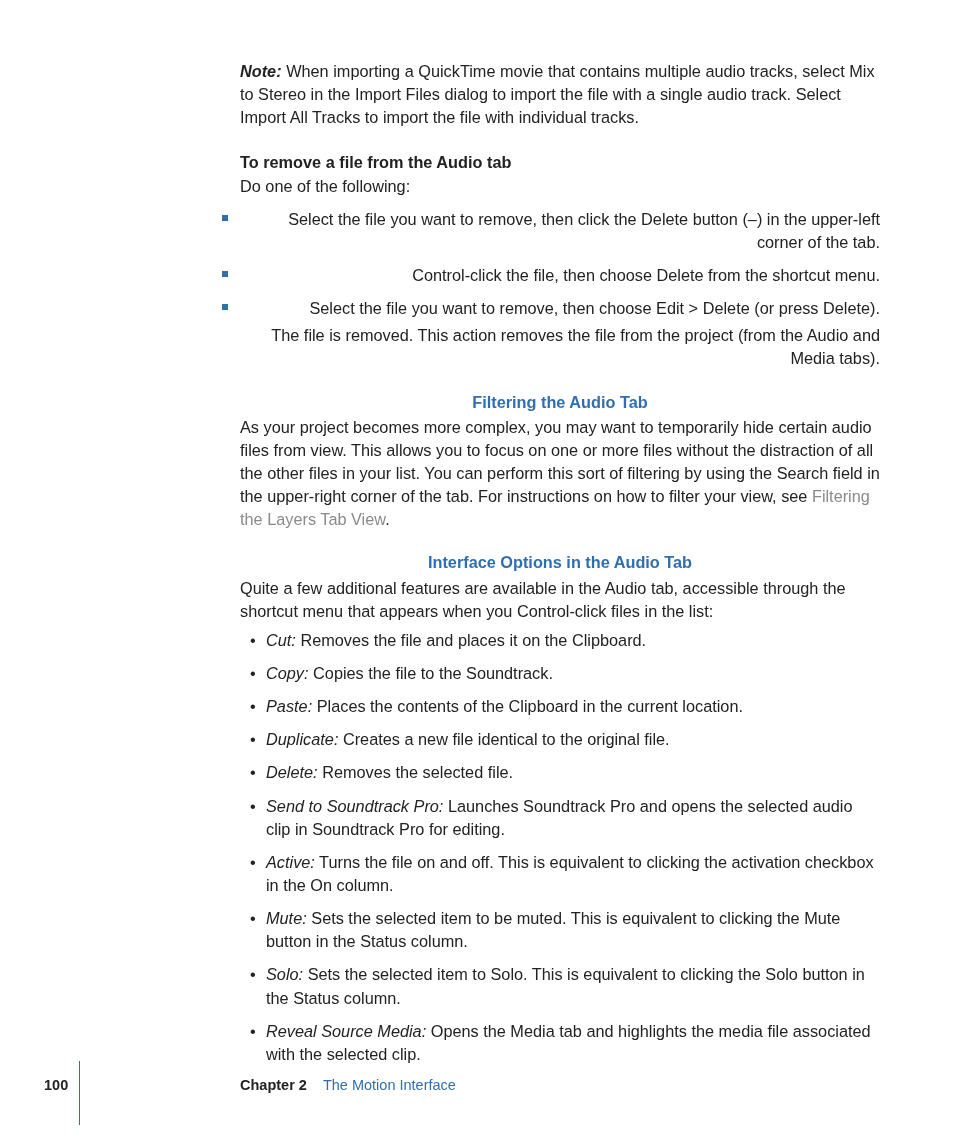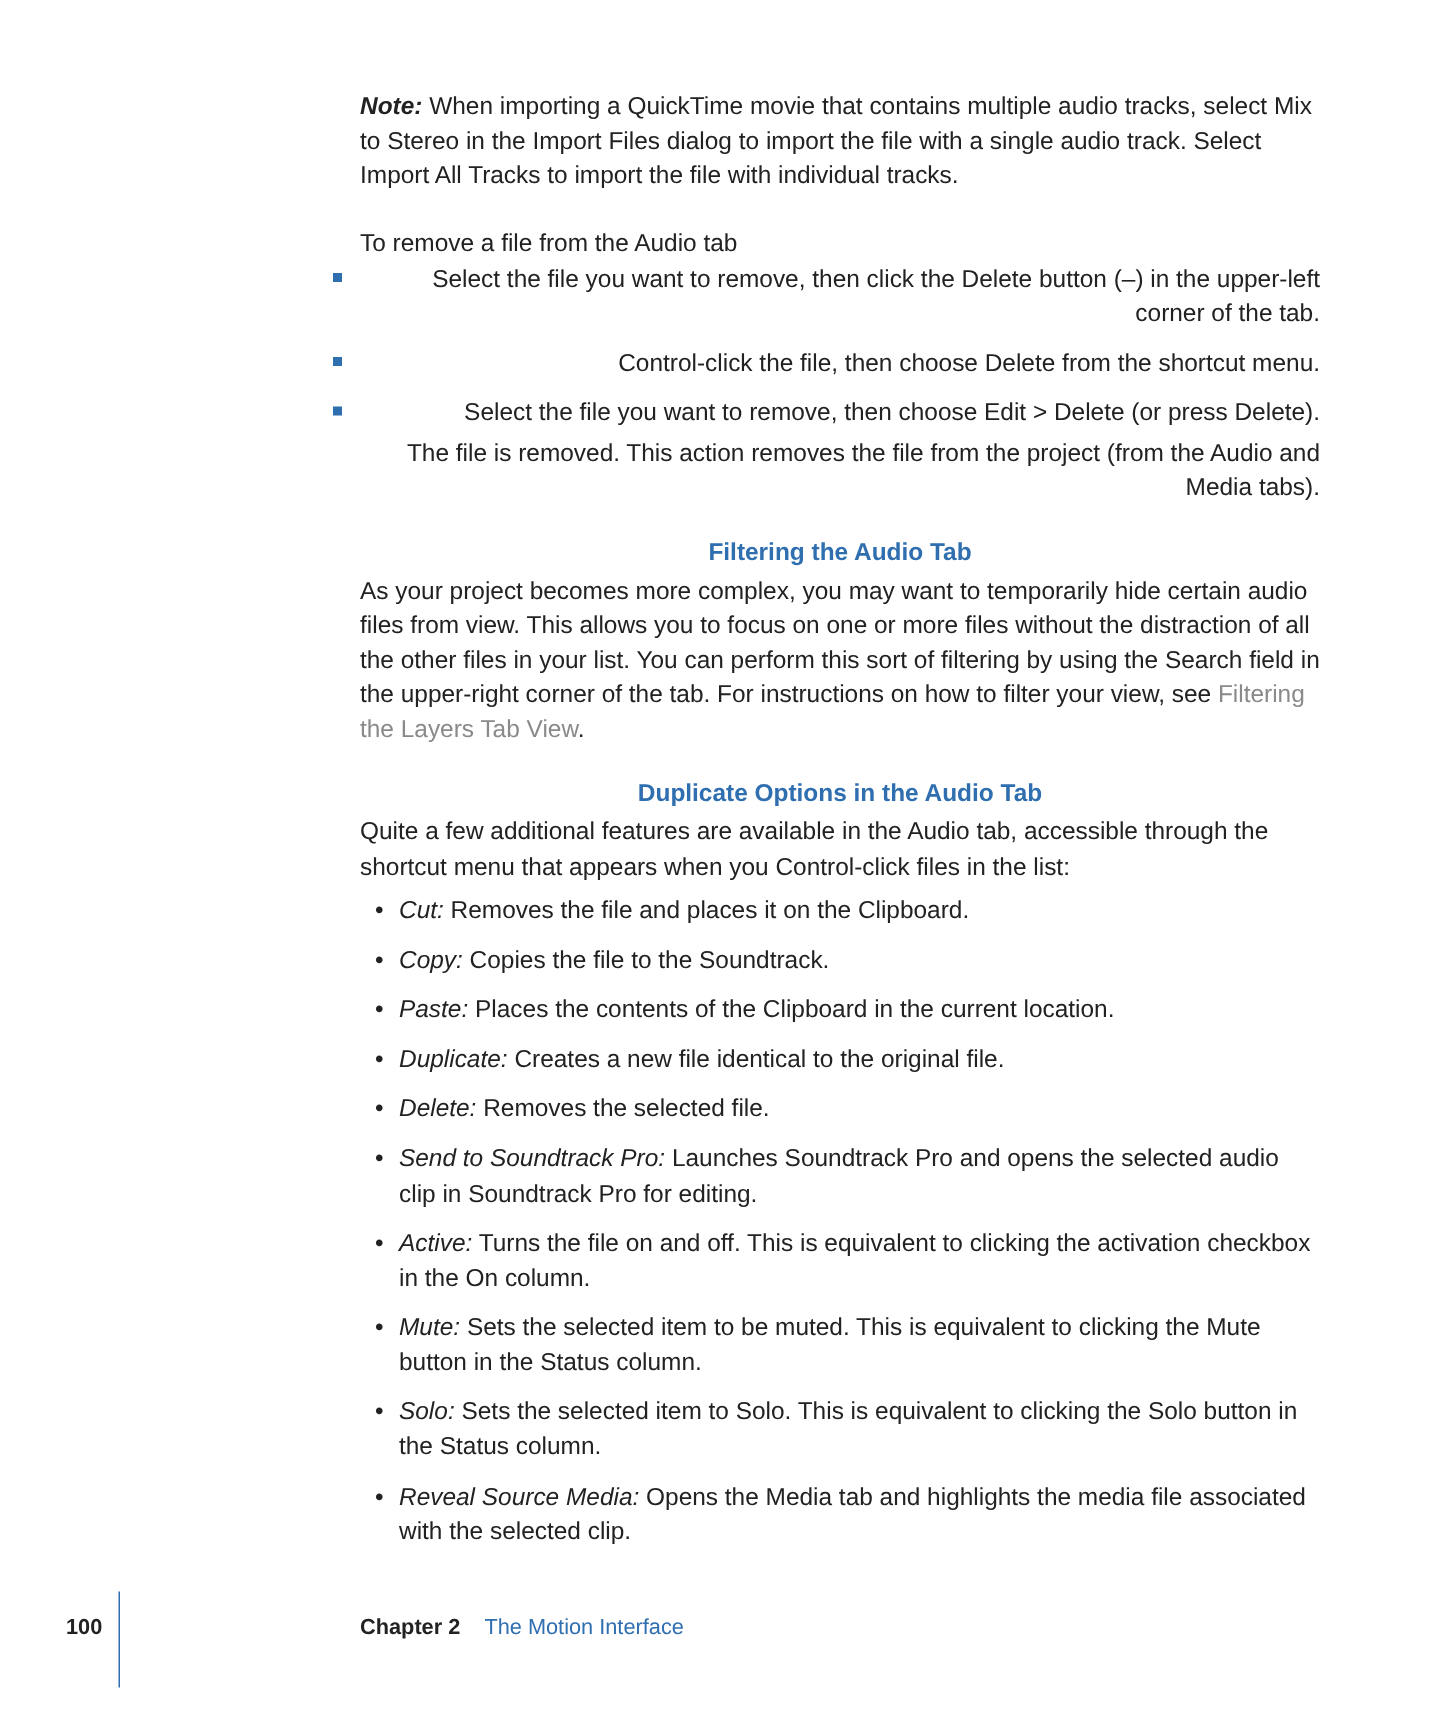--- a/index.html
+++ b/index.html
@@ -12,21 +12,21 @@
     position: relative;
   }
   .content {
     position: absolute;
     left: 240px;
     top: 60px;
     width: 640px;
   }
   .note { margin-bottom: 22px; }
   .note-label { font-style: italic; font-weight: 600; }
-  .subhead { font-weight: 400; margin-top: 4px; }
+  .subhead { font-weight: 700; margin-top: 4px; }
   .lead { margin-bottom: 10px; }
   ul.square {
     list-style: none;
     margin-left: -18px;
     padding: 0;
     text-align: right;
   }
   ul.square > li {
     position: relative;
     padding-left: 18px;
@@ -111,36 +111,37 @@
 <body>
 
 <div class="content">
 
   <p class="note">
     <span class="note-label">Note:</span>
     <span>When importing a QuickTime movie that contains multiple audio tracks, select Mix to Stereo in the Import Files dialog to import the file with a single audio track. Select Import All Tracks to import the file with individual tracks.</span>
   </p>
 
   <p class="subhead">To remove a file from the Audio tab</p>
+  <p class="lead">Do one of the following:</p>
 
   <ul class="square">
     <li>Select the file you want to remove, then click the Delete button (–) in the upper-left corner of the tab.</li>
     <li>Control-click the file, then choose Delete from the shortcut menu.</li>
     <li>
       <span>Select the file you want to remove, then choose Edit &gt; Delete (or press Delete).</span>
       <p class="after-list" style="">The file is removed. This action removes the file from the project (from the Audio and Media tabs).</p>
     </li>
   </ul>
 
   <p class="h-blue">Filtering the Audio Tab</p>
   <p class="para">
     <span>As your project becomes more complex, you may want to temporarily hide certain audio files from view. This allows you to focus on one or more files without the distraction of all the other files in your list. You can perform this sort of filtering by using the Search field in the upper-right corner of the tab. For instructions on how to filter your view, see </span><span class="link-gray">Filtering the Layers Tab View</span><span>.</span>
   </p>
 
-  <p class="h-blue">Duplicate Options in the Audio Tab</p>
+  <p class="h-blue">Interface Options in the Audio Tab</p>
   <p>Quite a few additional features are available in the Audio tab, accessible through the shortcut menu that appears when you Control-click files in the list:</p>
 
   <ul class="dot">
     <li><span class="term">Cut:</span>  <span>Removes the file and places it on the Clipboard.</span></li>
     <li><span class="term">Copy:</span>  <span>Copies the file to the Soundtrack.</span></li>
     <li><span class="term">Paste:</span>  <span>Places the contents of the Clipboard in the current location.</span></li>
     <li><span class="term">Duplicate:</span>  <span>Creates a new file identical to the original file.</span></li>
     <li><span class="term">Delete:</span>  <span>Removes the selected file.</span></li>
     <li><span class="term">Send to Soundtrack Pro:</span>  <span>Launches Soundtrack Pro and opens the selected audio clip in Soundtrack Pro for editing.</span></li>
     <li><span class="term">Active:</span>  <span>Turns the file on and off. This is equivalent to clicking the activation checkbox in the On column.</span></li>

